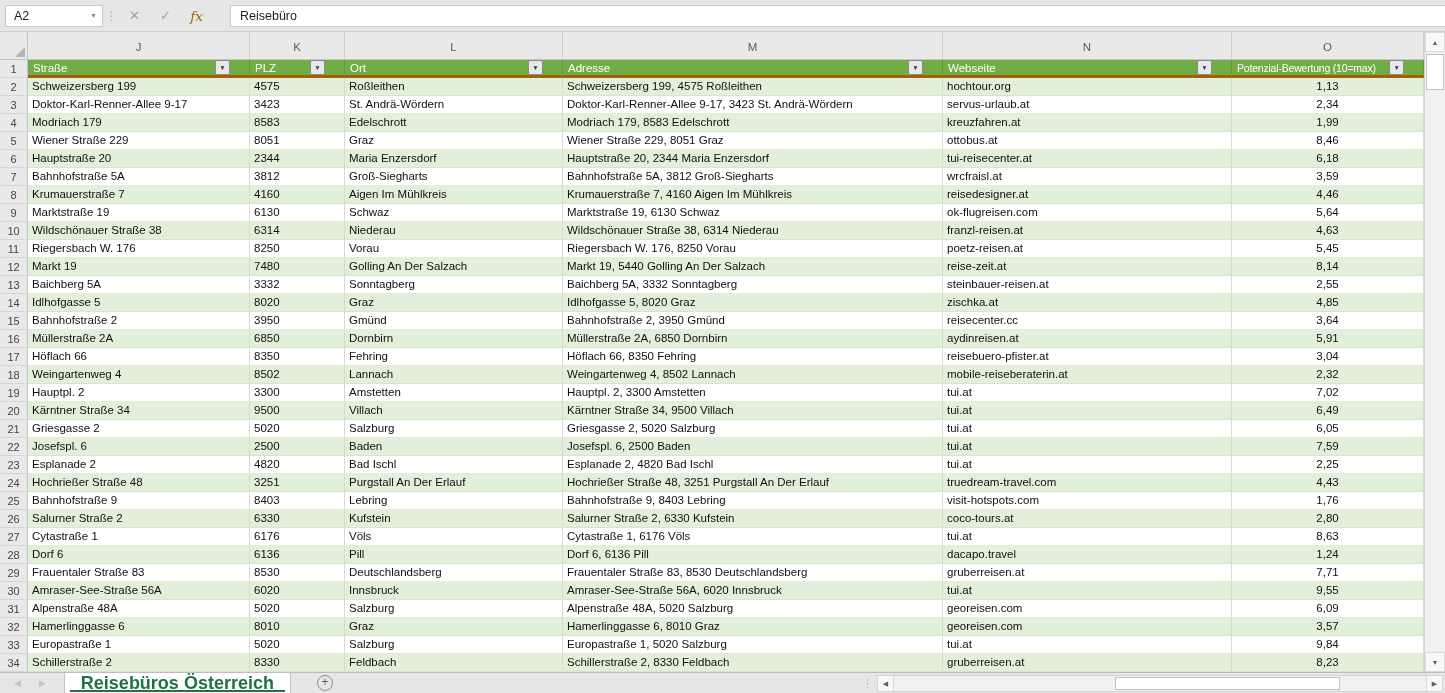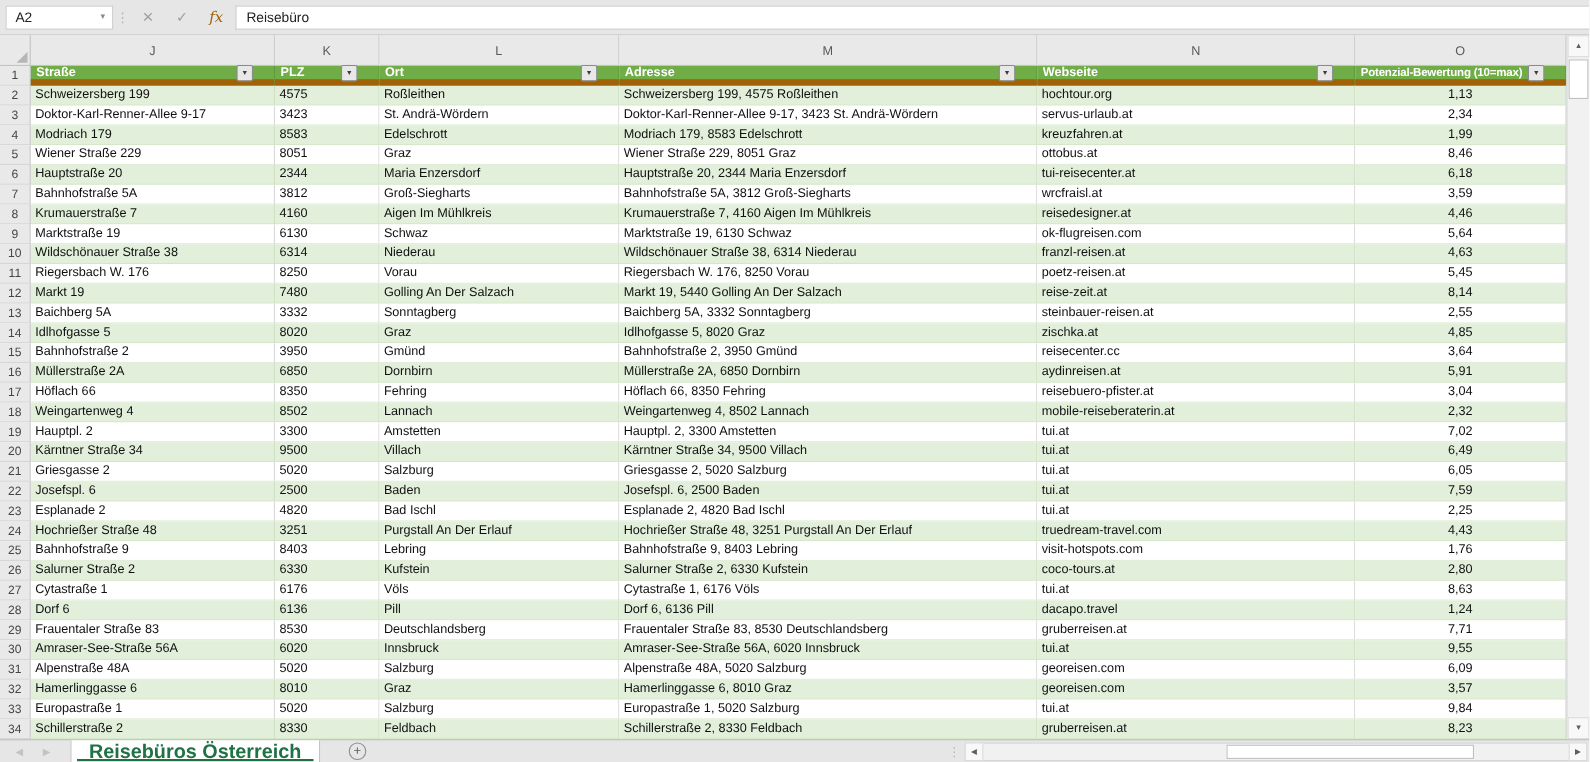--- a/index.html
+++ b/index.html
@@ -6,37 +6,37 @@
   html,body { width:1445px; height:693px; overflow:hidden; font-family:"Liberation Sans",sans-serif; }
   .app { position:relative; width:1445px; height:693px; background:#e6e6e6; overflow:hidden; }
 
   
   .fbar { position:absolute; top:0; left:0; right:0; height:32px; display:flex; align-items:center; background:#e6e6e6; border-bottom:1px solid #cfcfcf; }
   .name-box { margin-left:5px; width:98px; height:22px; background:#ffffff; border:1px solid #c9c9c9; display:flex; align-items:center; font-size:12.5px; color:#222; padding:0 5px 0 8px; }
   .nb-arrow { margin-left:auto; font-size:7px; color:#8a8a8a; }
   .fbar-dots { width:16px; text-align:center; color:#b3b3b3; font-size:12px; letter-spacing:-1px; }
   .fxb { width:31px; text-align:center; font-size:13px; color:#a0a0a0; }
   .fxb.fx { font-style:italic; font-family:"DejaVu Serif",serif; color:#a16207; font-size:13.5px; }
-  .formula-input { flex:1; height:22px; background:#fff; border:1px solid #c9c9c9; border-right:none; font-size:12.5px; line-height:20px; padding-left:9px; color:#222; margin-left:2px; }
+  .formula-input { flex:1; height:22px; background:#fff; border:1px solid #c9c9c9; border-right:none; font-size:12.5px; line-height:20px; padding-left:9px; color:#222; margin-left:18px; }
 
   
   .colhead { position:absolute; top:32px; left:0; width:1424px; height:28px; display:flex; background:#e6e6e6; }
   .corner { width:28px; position:relative; background:#e9e9e9; border-right:1px solid #c3c3c3; border-bottom:1px solid #c3c3c3; }
   .corner::after { content:''; position:absolute; right:2px; bottom:2px; width:0; height:0; border-left:10px solid transparent; border-bottom:10px solid #b6b6b6; }
   .colletter { line-height:30px; text-align:center; font-size:11.5px; color:#5a5a5a; border-right:1px solid #cdcdcd; border-bottom:1px solid #c3c3c3; background:#e9e9e9; }
 
   
   .col-0 { width:222px; } .col-1 { width:95px; } .col-2 { width:218px; }
   .col-3 { width:380px; } .col-4 { width:289px; } .col-5 { width:192px; }
 
   
   .gridrows { position:absolute; top:60px; left:0; width:1424px; background:#fff; }
   .grow { display:flex; height:18px; }
   .rownum { flex:0 0 28px; background:#e9e9e9; border-right:1px solid #c3c3c3; border-bottom:1px solid #d6d6d6; font-size:11px; color:#454545; text-align:center; line-height:18px; }
-  .hcell { background:#70ad47; color:#fff; font-weight:bold; font-size:11.5px; display:flex; align-items:center; padding:0 19px 0 5px; border-right:1px solid #61993f; border-bottom:6px solid #a16207; }
+  .hcell { background:#70ad47; color:#fff; font-weight:normal; font-size:11.5px; display:flex; align-items:center; padding:0 19px 0 5px; border-right:1px solid #61993f; border-bottom:3px solid #a16207; }
   .hcell.col-5 { font-size:10.5px; letter-spacing:-0.2px;justify-content:space-between; }
   .htext { white-space:nowrap; overflow:hidden; flex:1; }
   .filter-btn { flex:0 0 auto; width:15px; height:15px; background:#e8e8e8; border:1px solid #8b8b8b; border-radius:2px; color:#3c3c3c; font-size:6.5px; line-height:13px; text-align:center; margin-left:3px; }
   .cell { padding:0 4px; font-size:11.5px; line-height:17px; color:#101010; white-space:nowrap; overflow:hidden; border-right:1px solid #d9d9d9; border-bottom:1px solid #e3eeda; background:#fff; }
   .band .cell { background:#e2efda; border-right-color:#cfe3c2; border-bottom-color:#d5e7c8; }
   .cell.center { text-align:center; }
 
   
   .vscroll { position:absolute; top:32px; right:0; width:21px; height:640px; background:#f1f1f1; border-left:1px solid #d4d4d4; }
   .vs-btn { position:absolute; left:0; right:0; height:20px; line-height:20px; text-align:center; font-size:7px; color:#5f5f5f; background:#f8f8f8; border:1px solid #dadada; }

